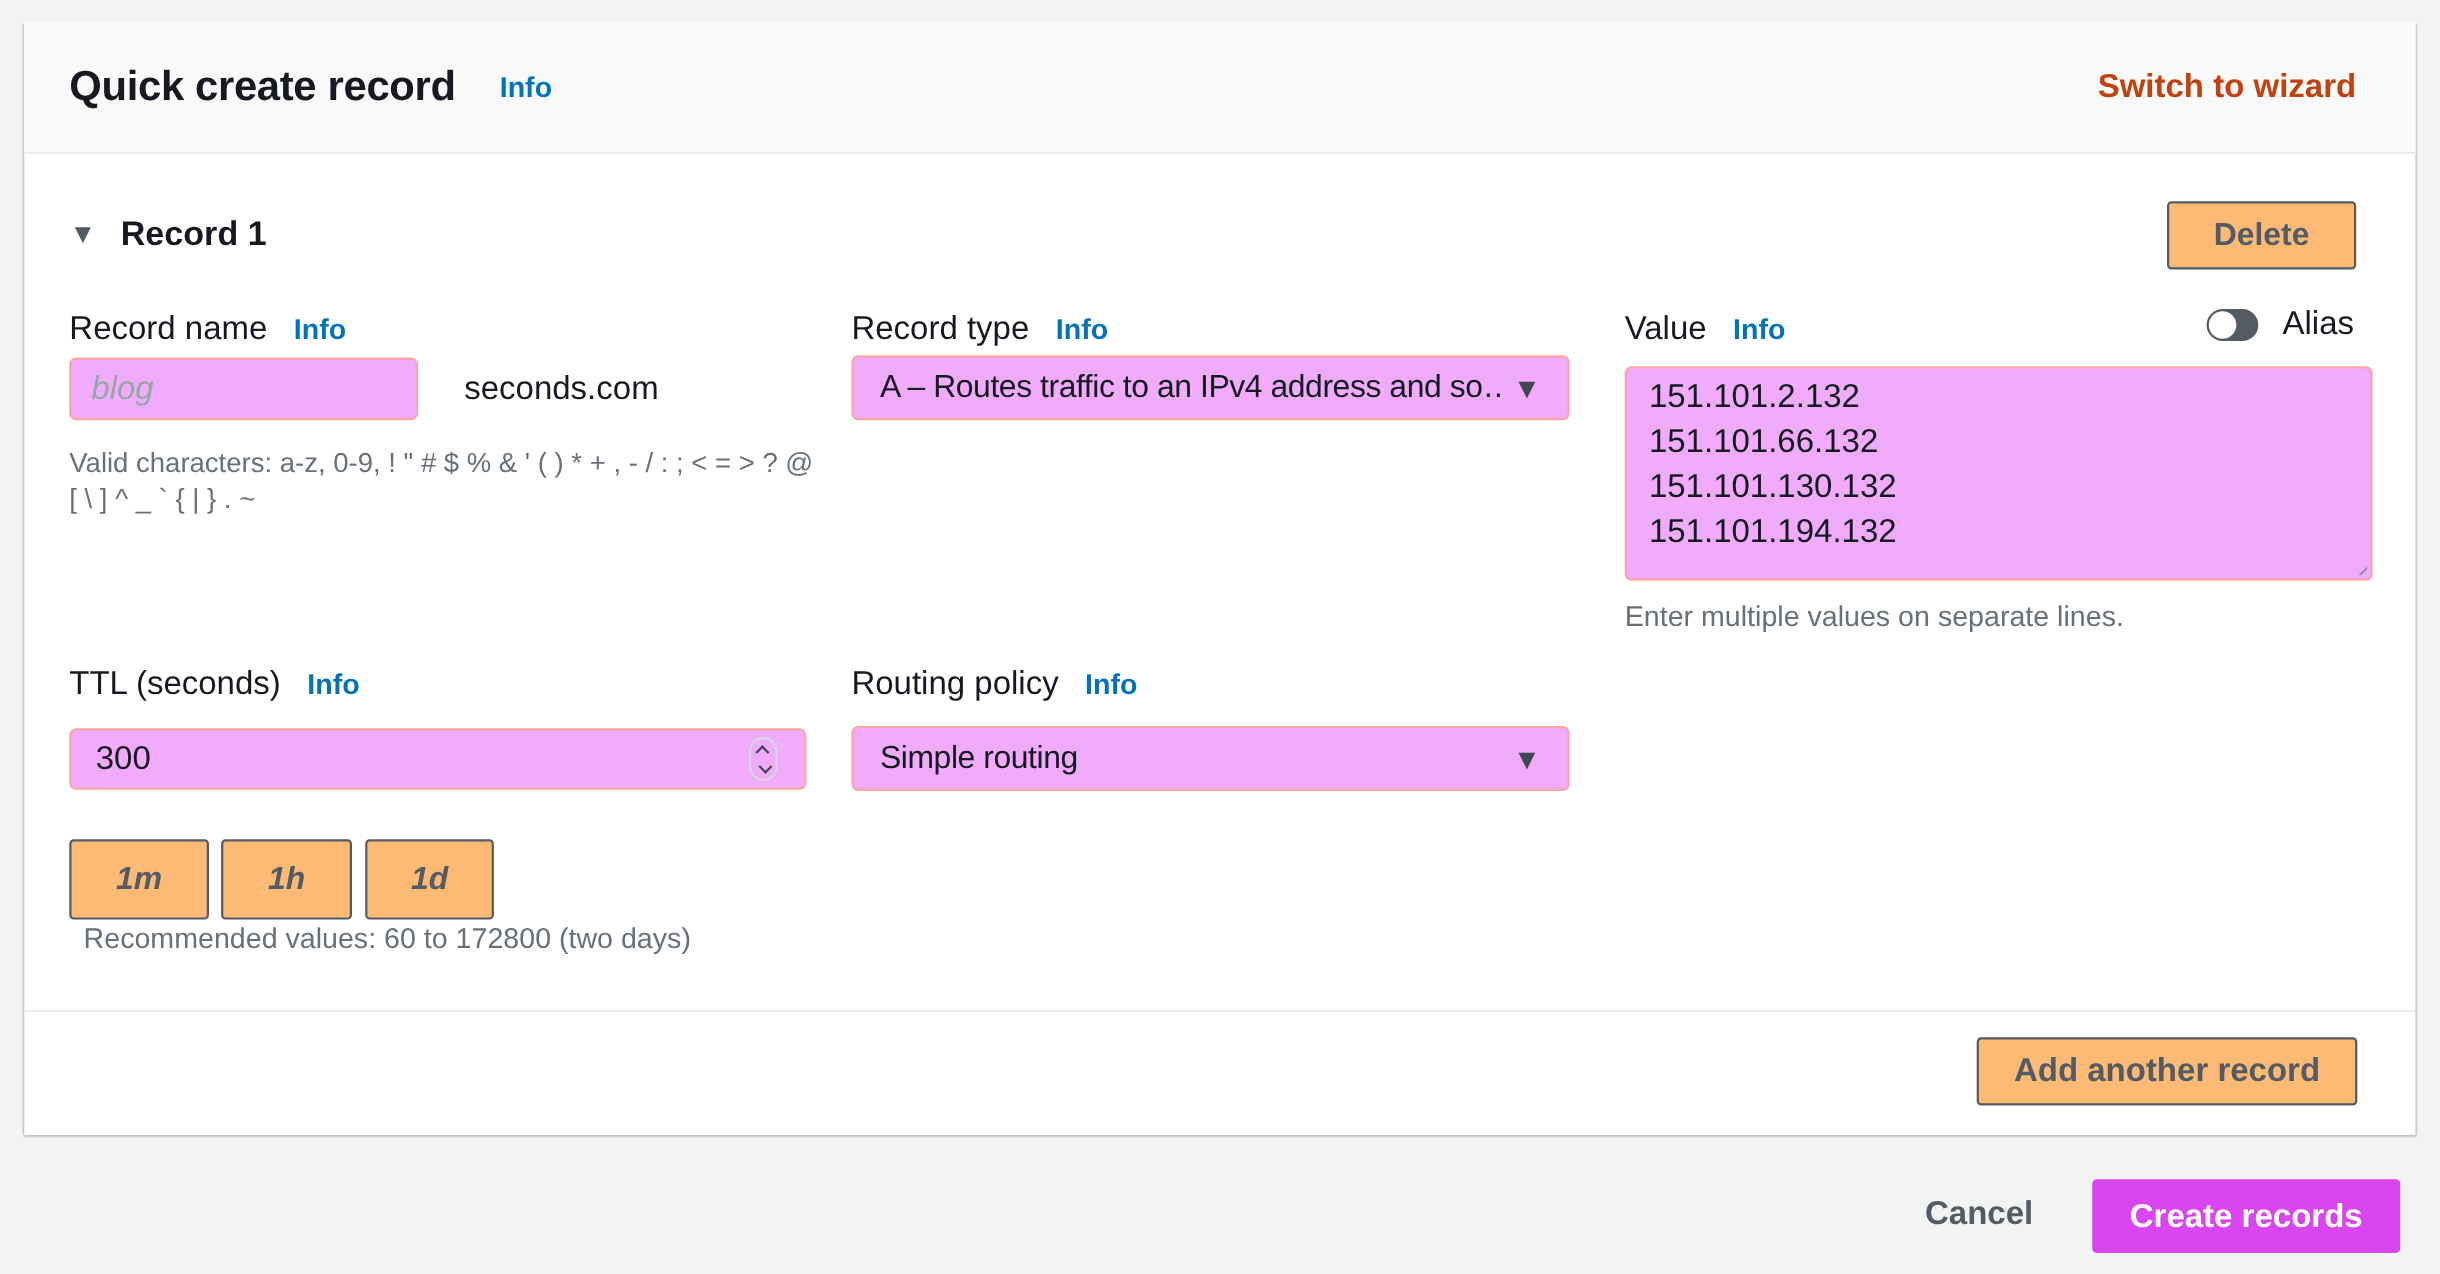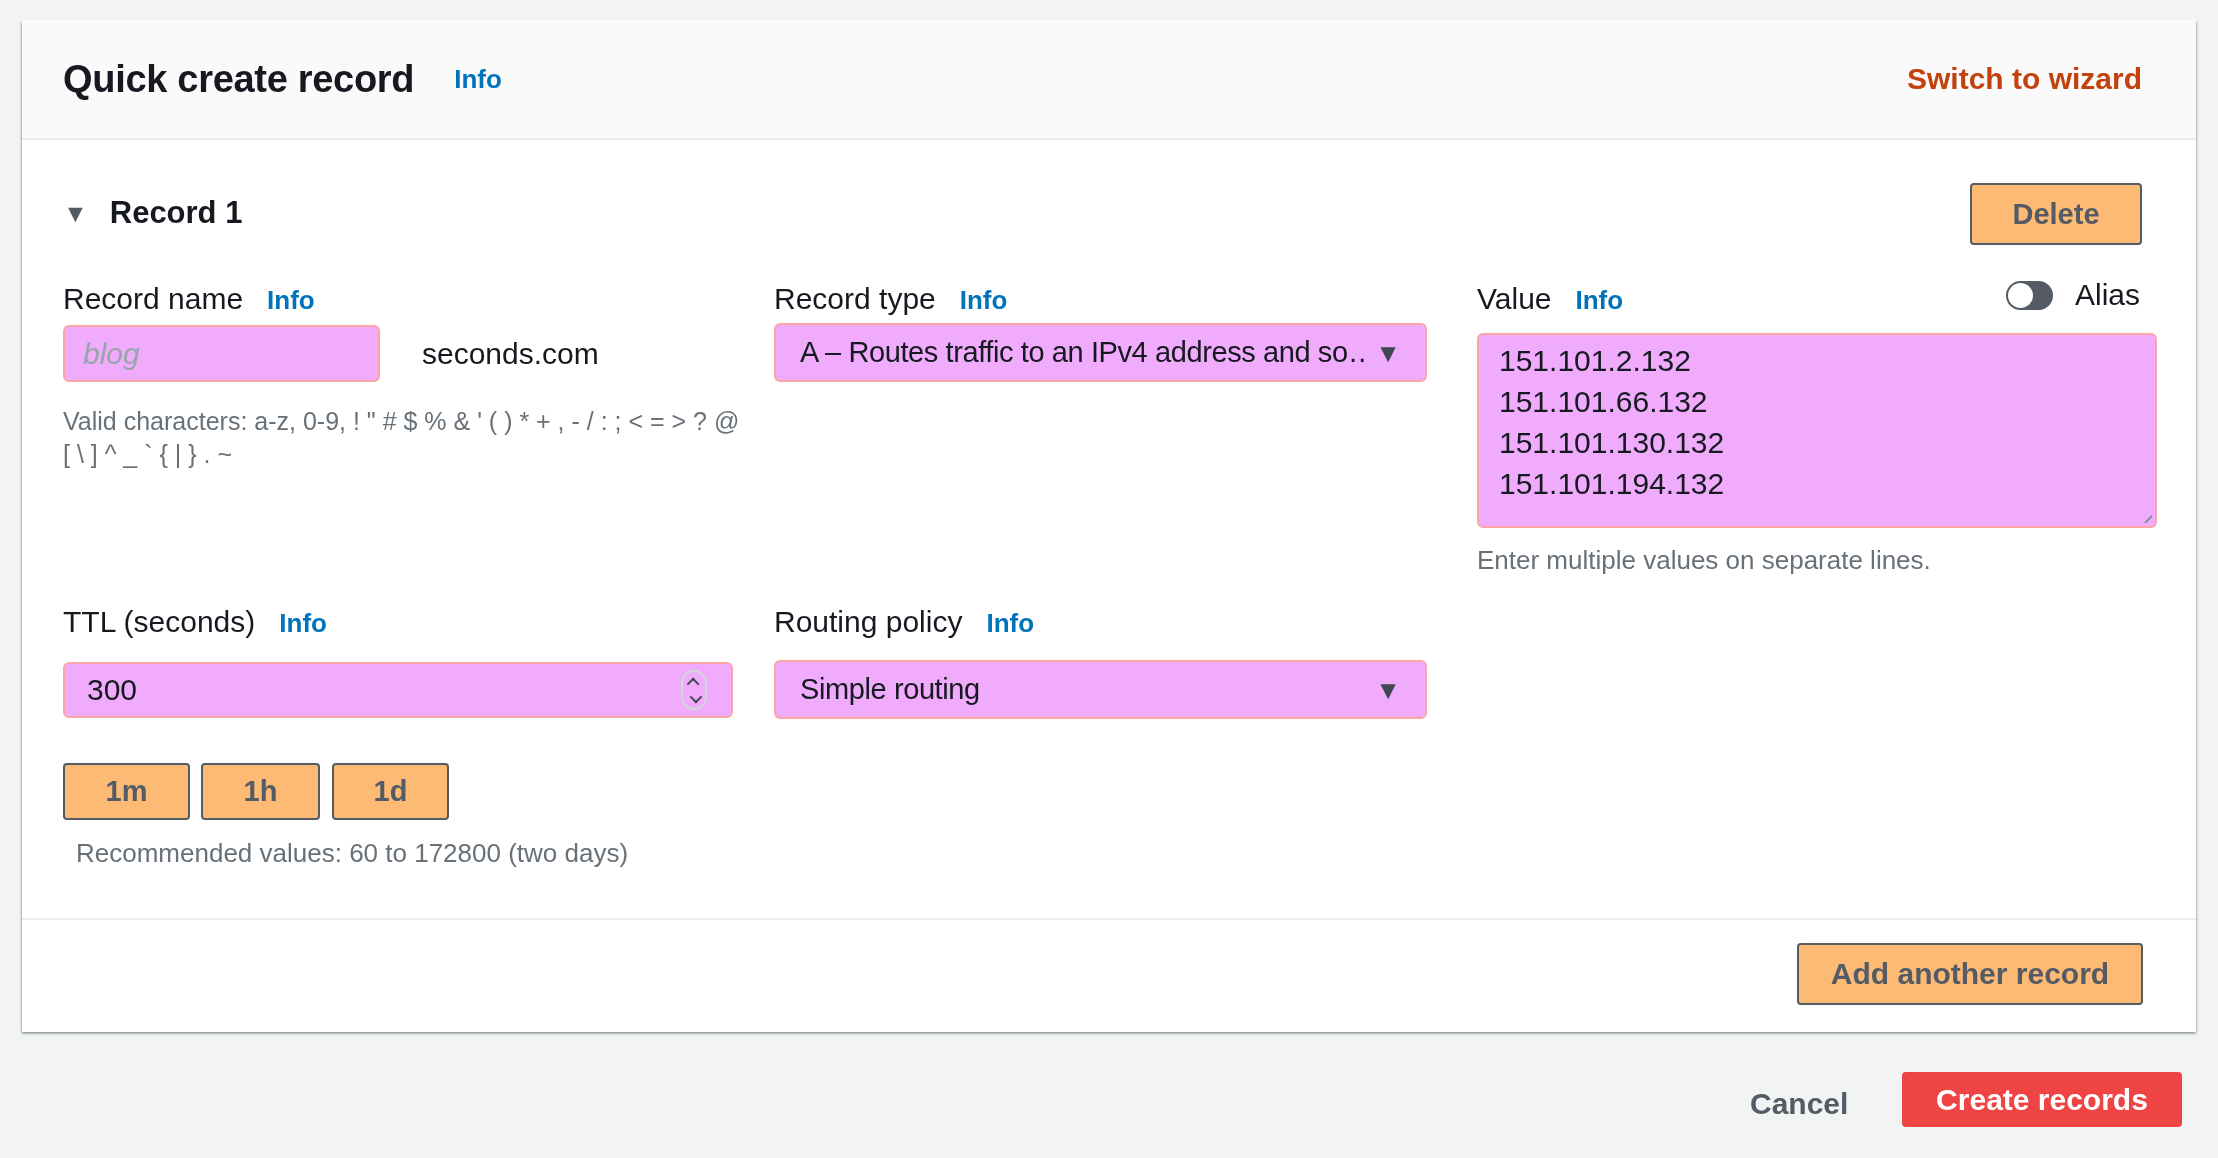--- a/index.html
+++ b/index.html
@@ -73,39 +73,39 @@
 
   
   .ttl-input-wrap { position: absolute; left: 41px; top: 642px; width: 670px; height: 56px; display: flex; align-items: center; }
   .ttl-value { font-size: 30px; color: #16191f; padding-left: 22px; flex: 1; }
   .spinner { width: 26px; height: 40px; border: 2px solid #d2d8d8; border-radius: 13px; margin-right: 24px;
              display: flex; flex-direction: column; align-items: center; justify-content: center; gap: 7px; cursor: pointer; }
   .chev { width: 9px; height: 9px; border-left: 2.5px solid #414750; border-top: 2.5px solid #414750; }
   .chev.up { transform: rotate(45deg) translateY(2px); }
   .chev.down { transform: rotate(-135deg) translateY(2px); }
 
-  .ttl-quick-btn { top: 743px; height: 57px; font-size: 29px; }
+  .ttl-quick-btn { top: 743px; height: 73px; font-size: 29px; font-style: italic; }
   .ttl-1m { left: 41px; width: 127px; }
   .ttl-1h { left: 179px; width: 119px; }
   .ttl-1d { left: 310px; width: 117px; }
 
   
   .alias-wrap { position: absolute; top: 258px; right: 56px; display: flex; align-items: center; gap: 22px; }
   .toggle { width: 47px; height: 29px; border-radius: 15px; background: #545b64; position: relative; cursor: pointer; }
   .toggle .knob { position: absolute; left: 2px; top: 2px; width: 25px; height: 25px; border-radius: 50%; background: #fff; }
   .alias-text { font-size: 30px; color: #16191f; }
 
   
   .inner-divider { position: absolute; left: 0; right: 0; top: 898px; border-top: 2px solid #eaeded; }
 
   
   .cancel-btn { position: absolute; left: 1750px; top: 1072px; height: 63px; line-height: 63px;
                 font-size: 30px; font-weight: 700; color: #545b64; background: none; border: none; cursor: pointer; font-family: inherit; }
-  .create-btn { position: absolute; left: 1902px; top: 1072px; width: 280px; height: 55px;
-                background: #ef4444; border: none; border-radius: 4px; color: #ffffff;
+  .create-btn { position: absolute; left: 1902px; top: 1072px; width: 280px; height: 67px;
+                background: #d946ef; border: none; border-radius: 4px; color: #ffffff;
                 font-size: 30px; font-weight: 700; font-family: inherit; cursor: pointer; }
 </style>
 </head>
 <body>
 
 <div class="page">
 
   <div class="panel">
 
     <div class="panel-header">

